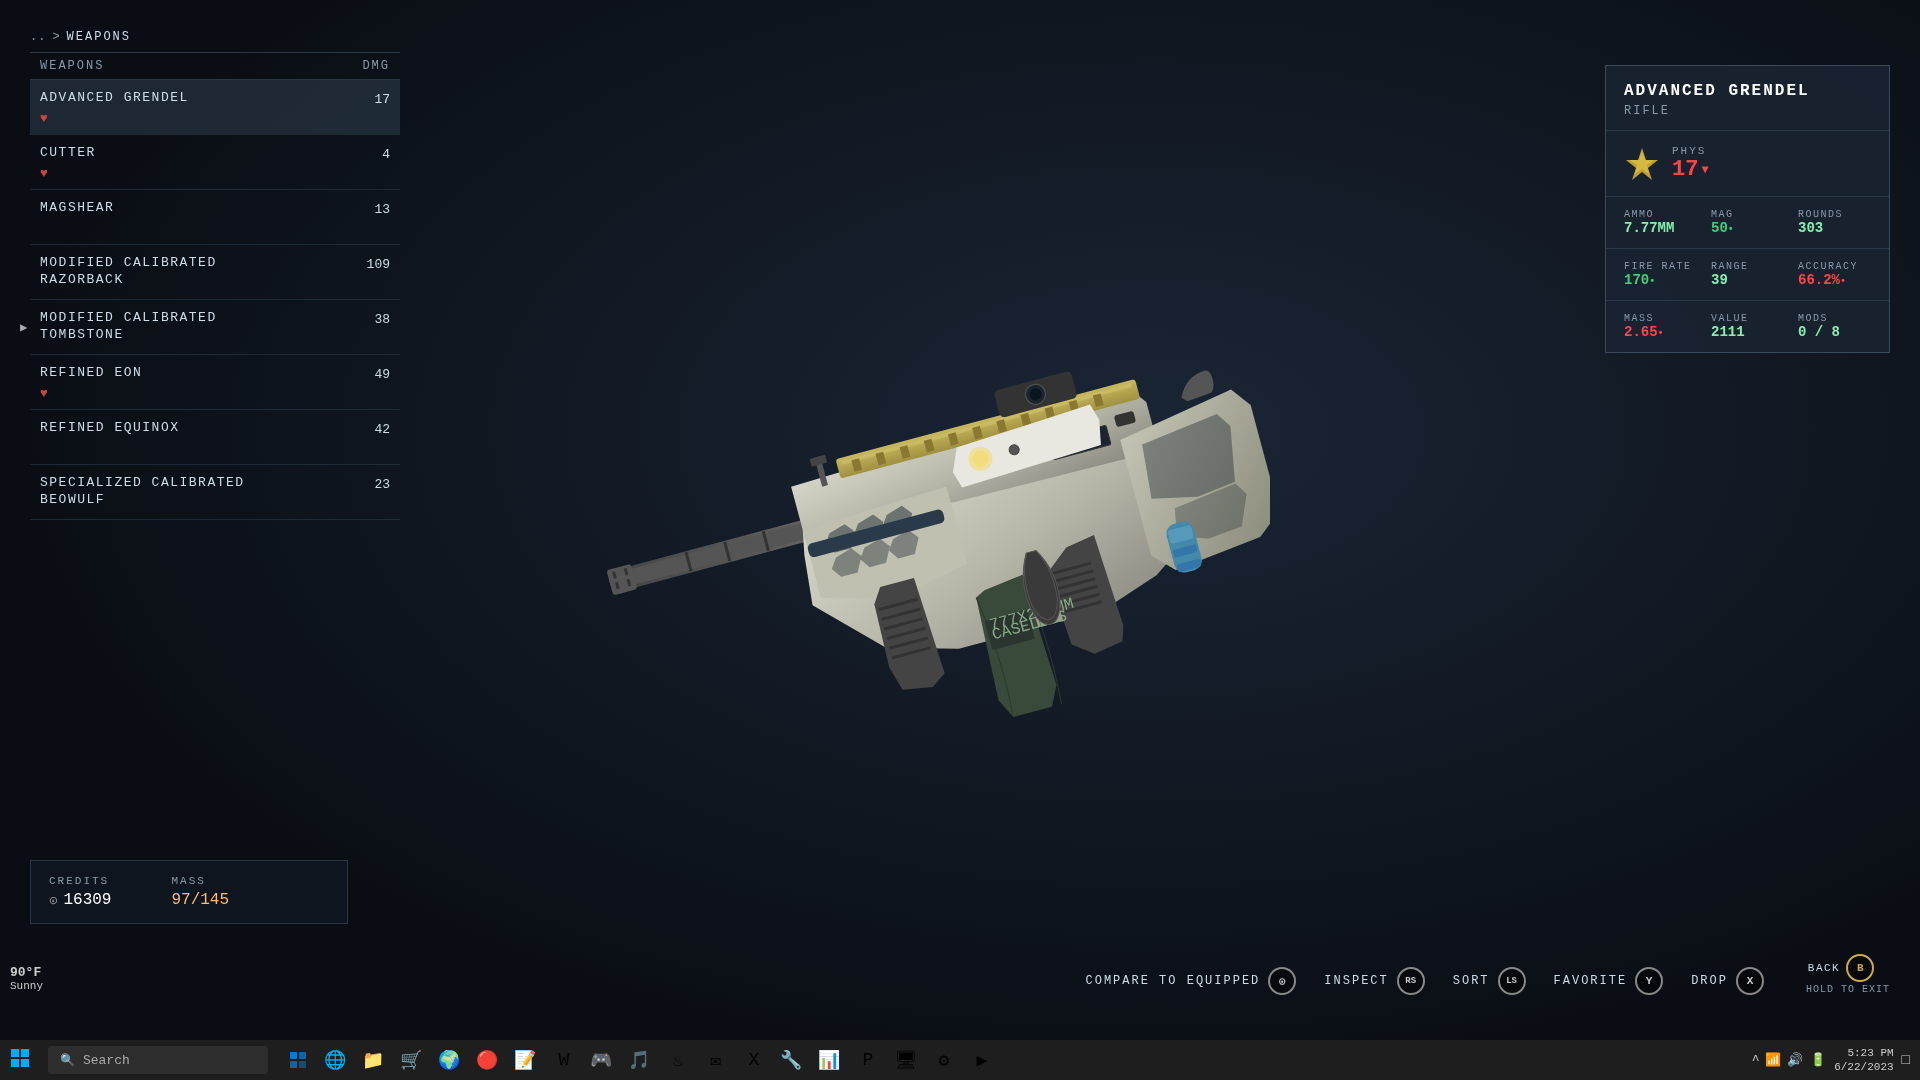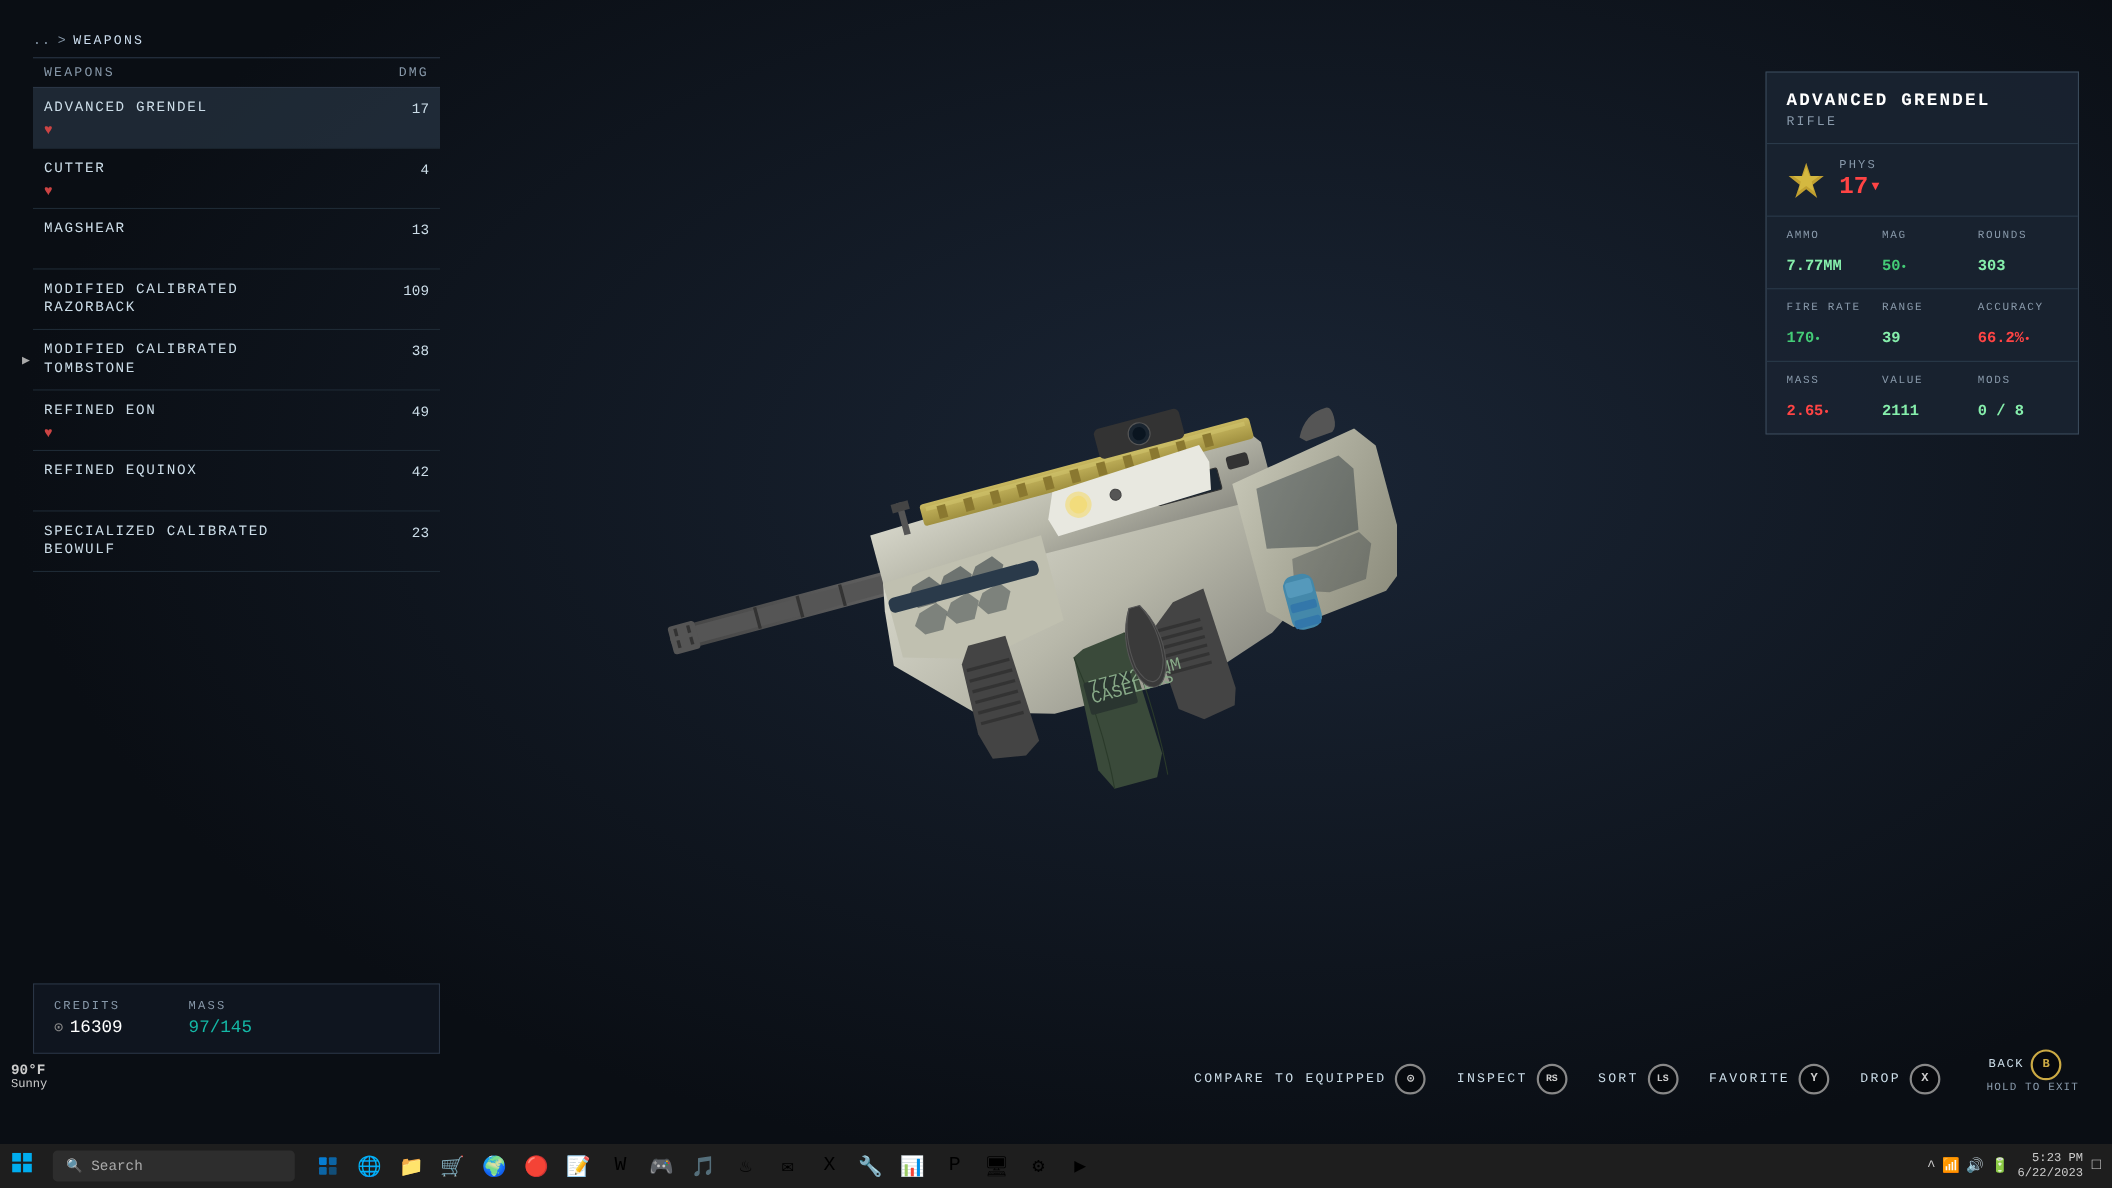--- a/index.html
+++ b/index.html
@@ -122,23 +122,23 @@
     }
 
     .favorite-icon {
       color: #cc4444;
       font-size: 13px;
     }
 
     
     .credits-panel {
       position: absolute;
-      bottom: 82px;
+      bottom: 116px;
       left: 30px;
-      width: 370px;
+      width: 318px;
       background: rgba(15, 22, 32, 0.9);
       border: 1px solid #2a3545;
       padding: 14px 18px;
     }
 
     .credits-row {
       display: flex;
       gap: 60px;
     }
 
@@ -157,21 +157,21 @@
       align-items: center;
       gap: 6px;
     }
 
     .credits-icon {
       color: #888888;
       font-size: 14px;
     }
 
     .mass-value {
-      color: #14b8a6;
+      color: #fdba74;
       font-size: 16px;
     }
 
     
     .weapon-view {
       position: absolute;
       top: 80px;
       left: 400px;
       right: 500px;
       bottom: 100px;
@@ -264,21 +264,21 @@
       display: grid;
       grid-template-columns: 1fr 1fr 1fr;
       padding: 12px 18px;
       gap: 14px;
       border-bottom: 1px solid #2a3a4a;
     }
 
     .stat-item {
       display: flex;
       flex-direction: column;
-      gap: 14px;
+      gap: 0;
     }
 
     .stat-label {
       color: #8899aa;
       font-size: 10px;
       letter-spacing: 1.5px;
       text-transform: uppercase;
     }
 
     .stat-value {

